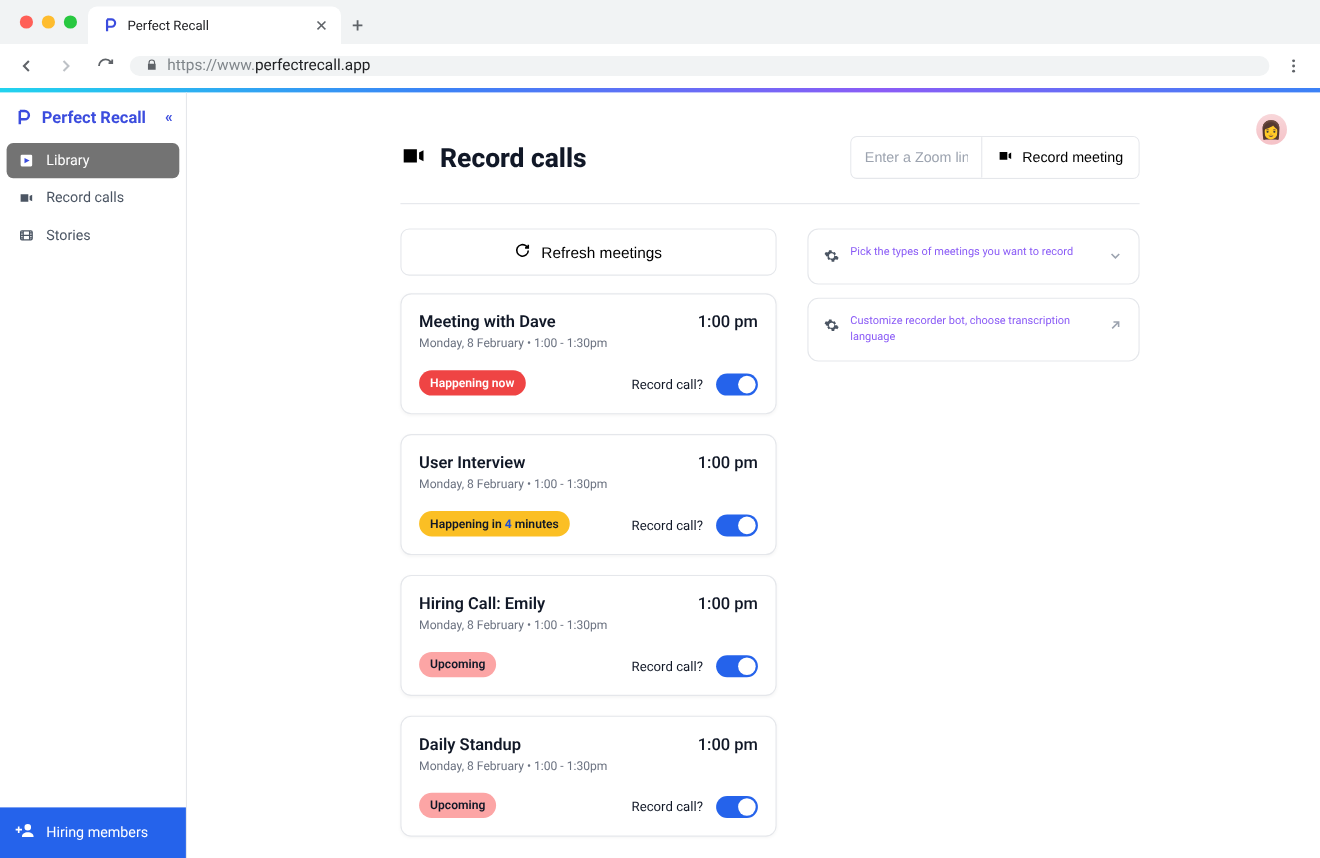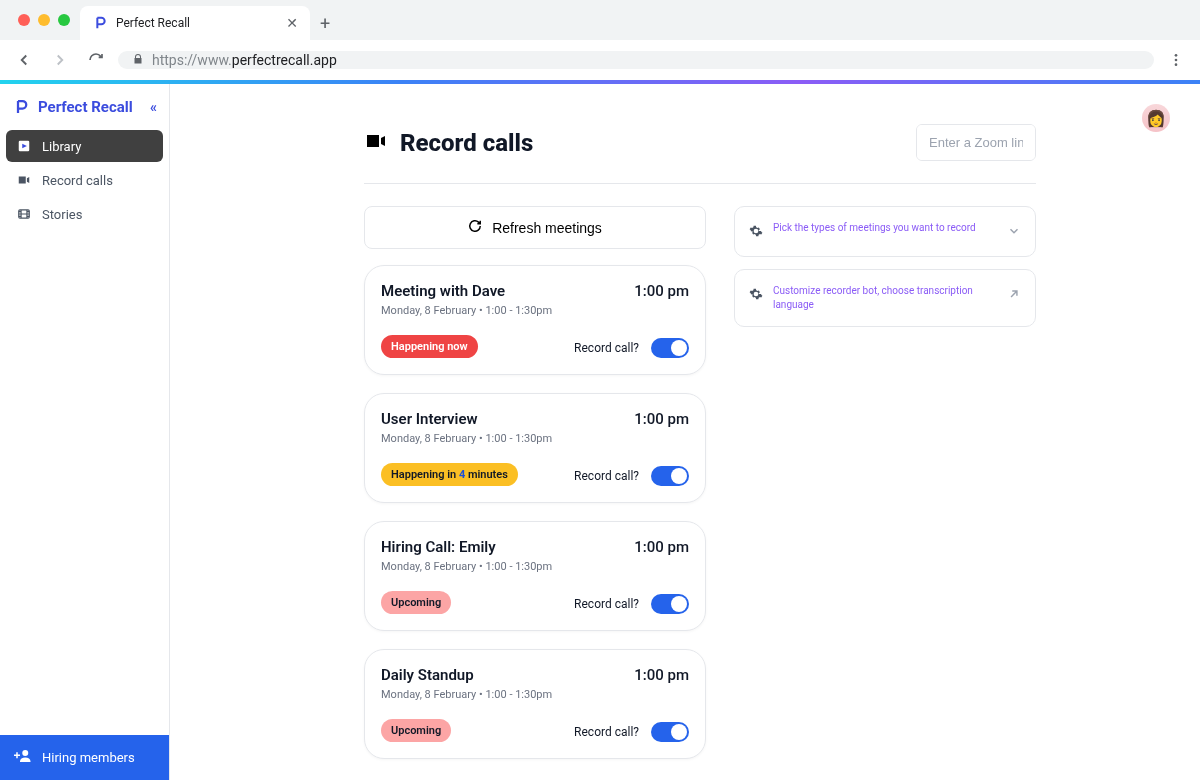--- a/index.html
+++ b/index.html
@@ -34,21 +34,21 @@
 
     
     .sidebar { width: 170px; border-right: 1px solid #e5e7eb; padding: 14px 6px 0 6px; display: flex; flex-direction: column; position: relative; }
     .sidebar-header { display: flex; align-items: center; gap: 6px; padding: 0 6px 14px 6px; color: #3b4cde; font-weight: 700; justify-content: space-between; }
     .sidebar-logo { display: flex; align-items: center; gap: 8px; }
     .sidebar-logo-icon { width: 18px; height: 18px; }
     .sidebar-brand { font-size: 15px; }
     .collapse-icon { color: #3b4cde; cursor: pointer; font-size: 14px; }
     .sidebar-nav { display: flex; flex-direction: column; gap: 2px; }
     .sidebar-item { display: flex; align-items: center; gap: 10px; padding: 8px 10px; border-radius: 6px; font-size: 13px; color: #4b5563; cursor: pointer; }
-    .sidebar-item.active { background: #404040; color: #fff; }
+    .sidebar-item.active { background: #737373; color: #fff; }
     .sidebar-item .icon { width: 16px; height: 16px; display: flex; align-items: center; justify-content: center; flex-shrink: 0; }
     .invite-bar { position: absolute; bottom: 0; left: 0; right: 0; background: #2563eb; color: #fff; padding: 12px 14px; display: flex; align-items: center; gap: 10px; font-size: 13px; cursor: pointer; }
 
     
     .main { flex: 1; padding: 20px 30px 20px 30px; position: relative; overflow-y: auto; }
     .avatar { position: absolute; top: 20px; right: 30px; width: 28px; height: 28px; border-radius: 50%; background: linear-gradient(#f8d7da, #f5c2c7); display:flex; align-items:center; justify-content:center; font-size: 16px; cursor:pointer; }
 
     .content { max-width: 672px; margin: 20px auto 0 164px; }
     .page-header { display: flex; align-items: center; justify-content: space-between; padding-bottom: 22px; border-bottom: 1px solid #e5e7eb; margin-bottom: 22px; }
     .page-title-wrap { display: flex; align-items: center; gap: 12px; }
@@ -58,21 +58,21 @@
     .zoom-input { border: none; padding: 10px 12px; font-size: 13px; width: 118px; outline: none; }
     .zoom-input::placeholder { color: #9ca3af; }
     .record-btn { border: none; border-left: 1px solid #e5e7eb; background: #fff; padding: 10px 14px; font-size: 13px; display: flex; align-items: center; gap: 8px; cursor: pointer; font-weight: 500; }
 
     .columns { display: flex; gap: 28px; align-items: flex-start; }
     .col-left { width: 342px; }
     .col-right { width: 302px; display: flex; flex-direction: column; gap: 12px; }
 
     .refresh-btn { width: 100%; border: 1px solid #e5e7eb; background: #fff; border-radius: 8px; padding: 12px; font-size: 14px; display: flex; align-items: center; justify-content: center; gap: 10px; cursor: pointer; margin-bottom: 16px; font-weight: 500; }
 
-    .meeting-card { border: 1px solid #e5e7eb; border-radius: 20px; padding: 16px; margin-bottom: 18px; background: #fff; box-shadow: 0 1px 3px rgba(0,0,0,0.04); }
+    .meeting-card { border: 1px solid #e5e7eb; border-radius: 10px; padding: 16px; margin-bottom: 18px; background: #fff; box-shadow: 0 1px 3px rgba(0,0,0,0.04); }
     .meeting-top { display: flex; justify-content: space-between; align-items: flex-start; }
     .meeting-title { font-size: 15px; font-weight: 600; color: #111827; }
     .meeting-time { font-size: 15px; font-weight: 500; color: #111827; }
     .meeting-sub { font-size: 11px; color: #6b7280; margin-top: 4px; }
     .meeting-bottom { display: flex; justify-content: space-between; align-items: flex-end; margin-top: 18px; }
     .badge { font-size: 11px; font-weight: 600; padding: 5px 10px; border-radius: 999px; }
     .badge-red { background: #ef4444; color: #fff; }
     .badge-amber { background: #fbbf24; color: #111827; }
     .badge-lime { background: #fca5a5; color: #111827; }
     .badge-amber b { color: #1d4ed8; font-weight: 700; }
@@ -203,20 +203,28 @@
         <div class="page-title-wrap">
           <span class="page-title-icon">
             <svg width="24" height="24" viewBox="0 0 24 24" fill="currentColor">
                 <path d="M3 6h12v12H3zM17 9l4-2v10l-4-2z"></path>
               </svg>
           </span>
           <h1 class="page-title">Record calls</h1>
         </div>
         <div class="header-actions">
           <input class="zoom-input" placeholder="Enter a Zoom link..." style="">
+          <button class="record-btn">
+            <span>
+              <svg width="14" height="14" viewBox="0 0 24 24" fill="currentColor">
+                  <path d="M3 6h12v12H3zM17 9l4-2v10l-4-2z"></path>
+                </svg>
+            </span>
+            <span>Record meeting</span>
+          </button>
         </div>
       </div>
 
       <div class="columns">
         <div class="col-left">
           <button class="refresh-btn">
             <span>
               <svg width="14" height="14" viewBox="0 0 24 24" fill="none" stroke="currentColor" stroke-width="2.5">
                   <path d="M21 12a9 9 0 11-3-6.7L21 8M21 3v5h-5"></path>
                 </svg>

